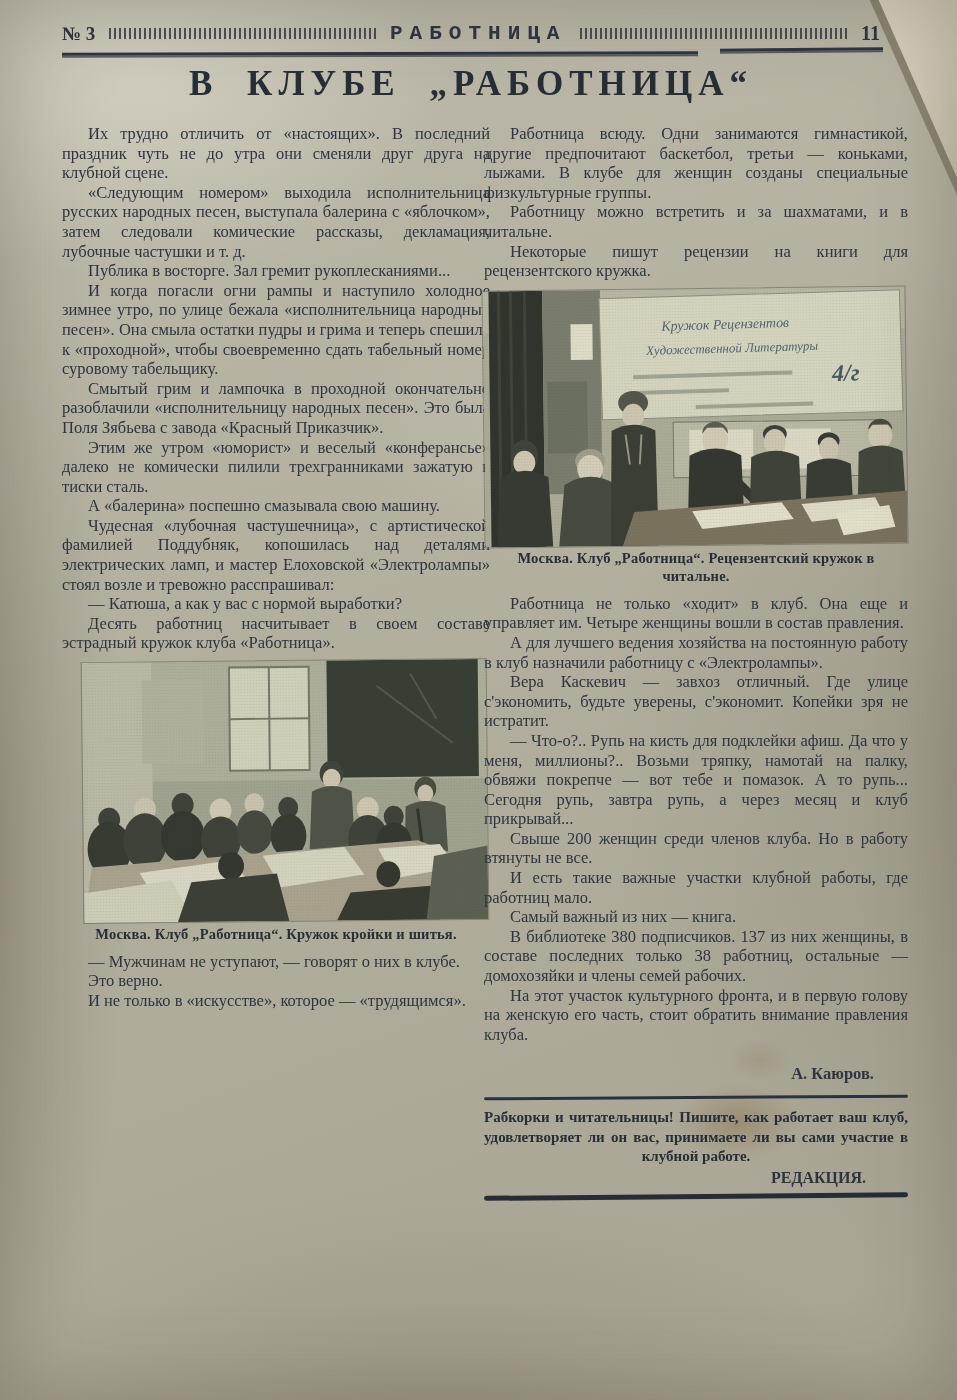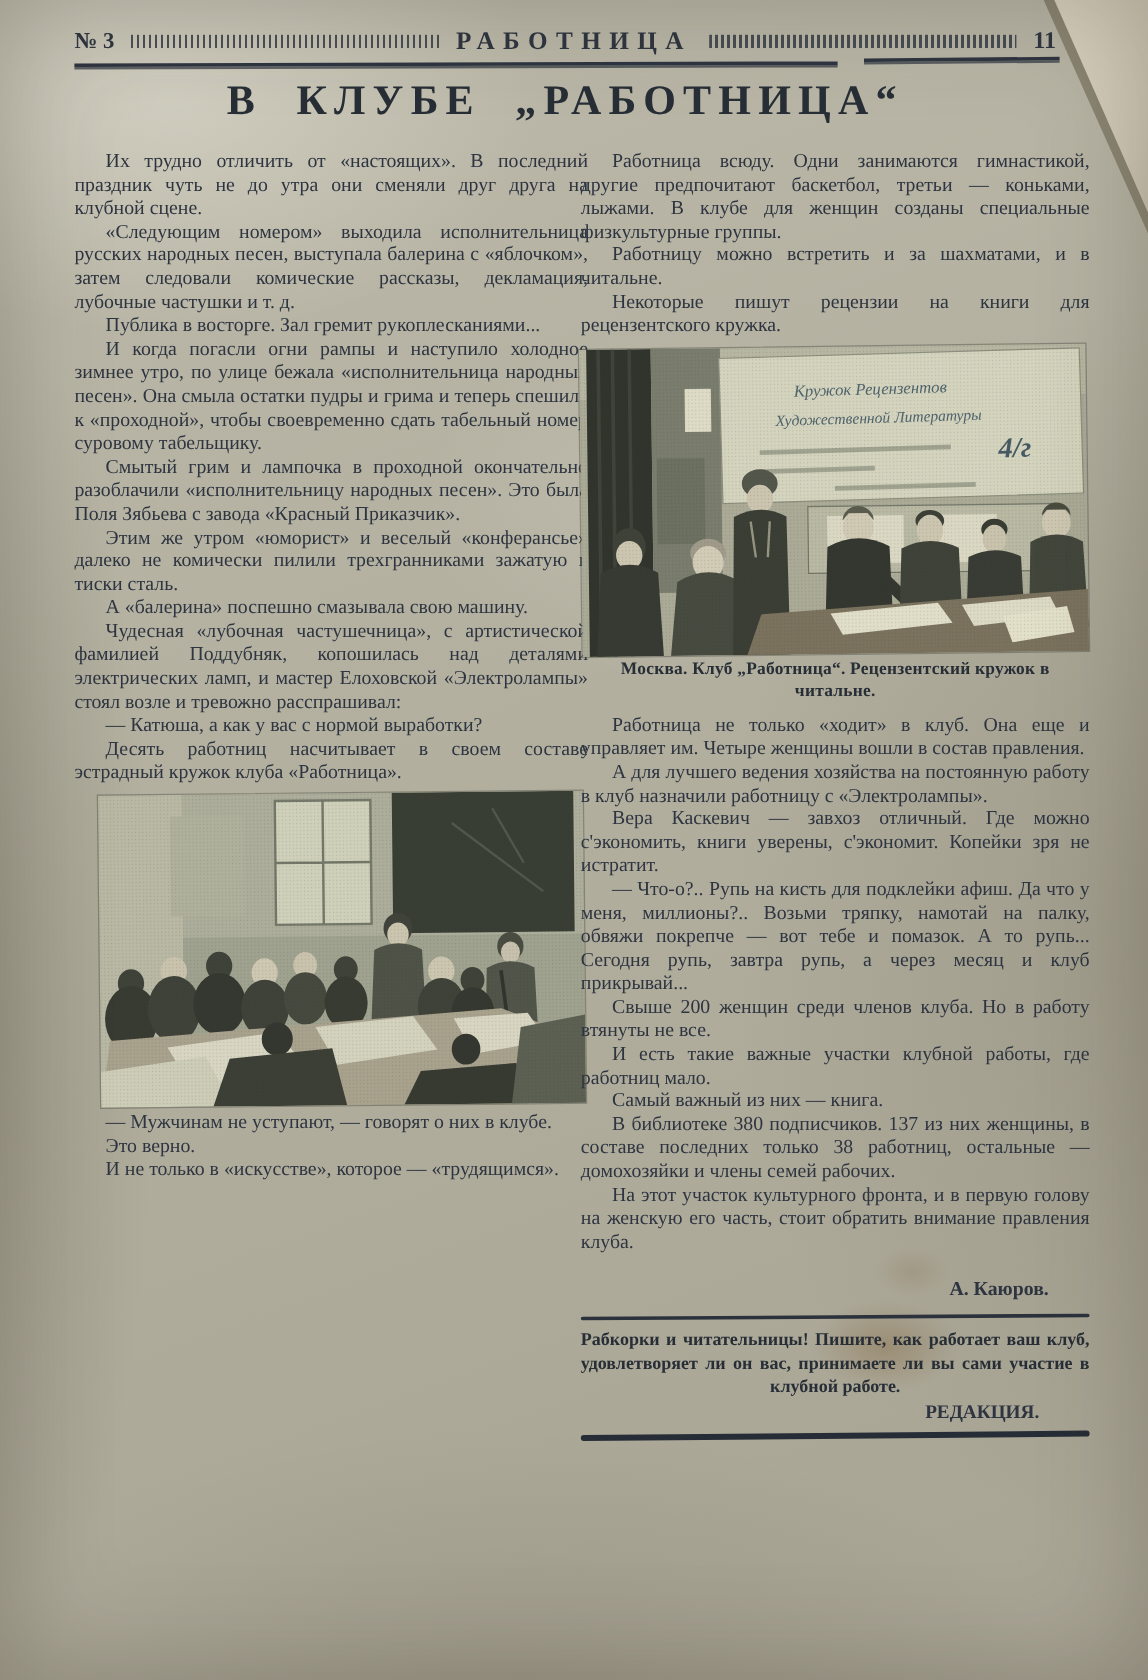--- a/index.html
+++ b/index.html
@@ -24,21 +24,21 @@
   .torn-corner{position:absolute; right:0; top:0; width:112px; height:228px;
     background:linear-gradient(115deg,#ddd7c6,#cfc8b5 70%,#c4bdaa);
     clip-path:polygon(30% 0, 100% 0, 100% 78%);}
   
   .header{position:absolute; left:62px; top:22px; width:818px;
     display:flex; align-items:center; gap:14px;}
   .issue{font-weight:bold; font-size:19px; white-space:nowrap;}
   .band{flex:1; height:11px;
     background:repeating-linear-gradient(90deg,#2e3540 0 2px, rgba(0,0,0,0) 2px 5px);
     opacity:.82;}
-  .mag{font-family:Liberation Serif, serif; font-weight:bold; font-size:21px;
+  .mag{font-family:Liberation Mono, monospace; font-weight:bold; font-size:21px;
     letter-spacing:7px; white-space:nowrap;}
   .pageno{font-weight:bold; font-size:20px;}
   .hrule{position:absolute; background:#2e3540; height:3px;}
   .hrule::after{content:""; display:block; margin-top:3px; height:1.5px;
     background:rgba(46,53,64,.7);}
   .hrule-a{left:62px; top:52px; width:636px; transform:rotate(-.15deg);}
   .hrule-b{left:720px; top:48px; width:163px; transform:rotate(-.5deg);}
   .title{position:absolute; left:62px; top:64px; width:818px; margin:0;
     text-align:center; font-size:35px; font-weight:bold; color:#272e36;
     letter-spacing:6px; word-spacing:14px;}
@@ -159,20 +159,21 @@
           <polygon points="108,222 194,214 206,262 94,262" fill="#373c33"></polygon>
         </g>
         <g>
           <ellipse cx="306" cy="216" rx="12" ry="13" fill="#2f342c"></ellipse>
           <polygon points="268,234 348,228 358,262 254,262" fill="#32372e"></polygon>
         </g>
         <polygon points="352,198 406,188 406,262 344,262" fill="#575d50"></polygon>
         <rect width="406" height="262" fill="url(#ht1)"></rect>
       </svg>
     </figure>
+    <div class="caption">Москва. Клуб „Работница“. Кружок кройки и шитья.</div>
 
     <p class="para">— Мужчинам не уступают, — говорят о них в клубе.</p>
     <p class="para">Это верно.</p>
     <p class="para">И не только в «искусстве», которое — «трудящимся».</p>
   </div>
 
   <div class="col col-right">
     <p class="para">Работница всюду. Одни занимаются гимнастикой, другие предпочитают баскетбол, третьи — коньками, лыжами. В клубе для женщин созданы специальные физкультурные группы.</p>
     <p class="para">Работницу можно встретить и за шахматами, и в читальне.</p>
     <p class="para">Некоторые пишут рецензии на книги для рецензентского кружка.</p>
@@ -250,21 +251,21 @@
           <polygon points="318,218 392,212 400,228 328,236" fill="#d6d8c6"></polygon>
           <polygon points="352,228 406,220 412,242 360,250" fill="#dcdecb"></polygon>
         </g>
         <rect width="424" height="258" fill="url(#ht2)"></rect>
       </svg>
     </figure>
     <div class="caption">Москва. Клуб „Работница“. Рецензентский кружок в читальне.</div>
 
     <p class="para">Работница не только «ходит» в клуб. Она еще и управляет им. Четыре женщины вошли в состав правления.</p>
     <p class="para">А для лучшего ведения хозяйства на постоянную работу в клуб назначили работницу с «Электролампы».</p>
-    <p class="para">Вера Каскевич — завхоз отличный. Где можно с'экономить, книги уверены, с'экономит. Копейки зря не истратит.</p>
+    <p class="para">Вера Каскевич — завхоз отличный. Где улице с'экономить, будьте уверены, с'экономит. Копейки зря не истратит.</p>
     <p class="para">— Что-о?.. Рупь на кисть для подклейки афиш. Да что у меня, миллионы?.. Возьми тряпку, намотай на палку, обвяжи покрепче — вот тебе и помазок. А то рупь... Сегодня рупь, завтра рупь, а через месяц и клуб прикрывай...</p>
     <p class="para">Свыше 200 женщин среди членов клуба. Но в работу втянуты не все.</p>
     <p class="para">И есть такие важные участки клубной работы, где работниц мало.</p>
     <p class="para">Самый важный из них — книга.</p>
     <p class="para">В библиотеке 380 подписчиков. 137 из них женщины, в составе последних только 38 работниц, остальные — домохозяйки и члены семей рабочих.</p>
     <p class="para">На этот участок культурного фронта, и в первую голову на женскую его часть, стоит обратить внимание правления клуба.</p>
 
     <div class="sig">А. Каюров.</div>
     <div class="rule-mid"></div>
     <div class="note">Рабкорки и читательницы! Пишите, как работает ваш клуб, удовлетворяет ли он вас, принимаете ли вы сами участие в клубной работе.</div>

